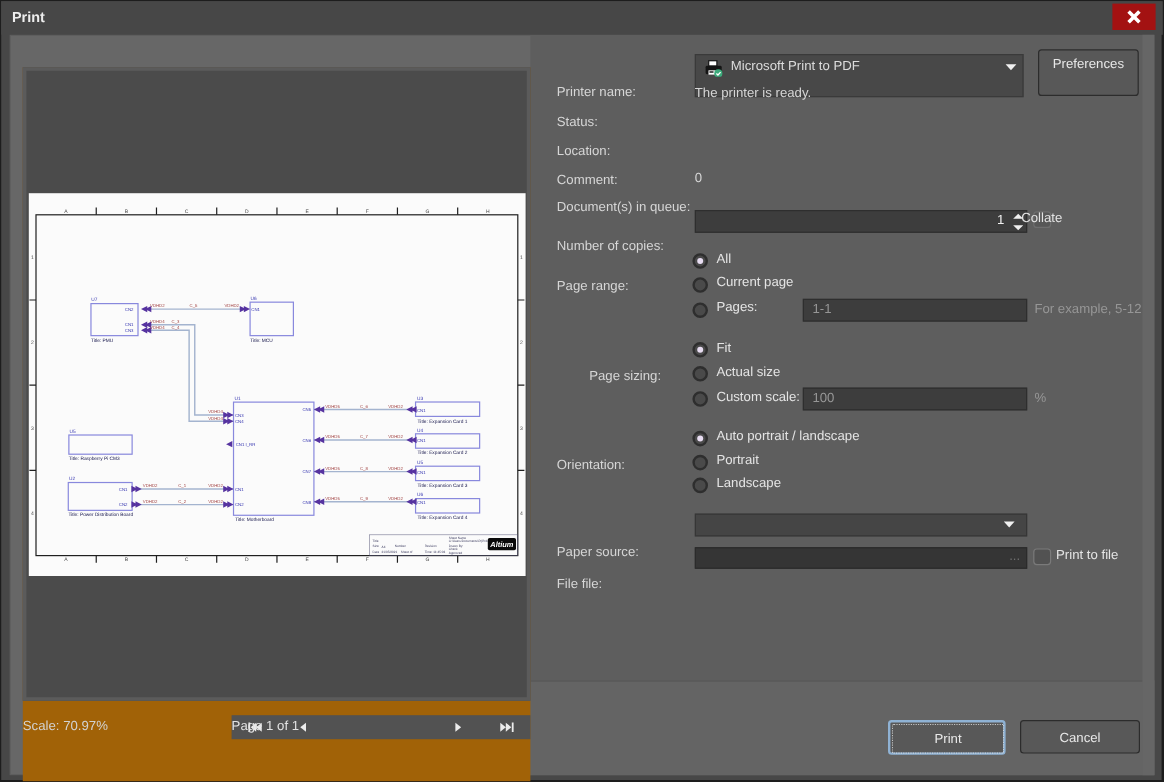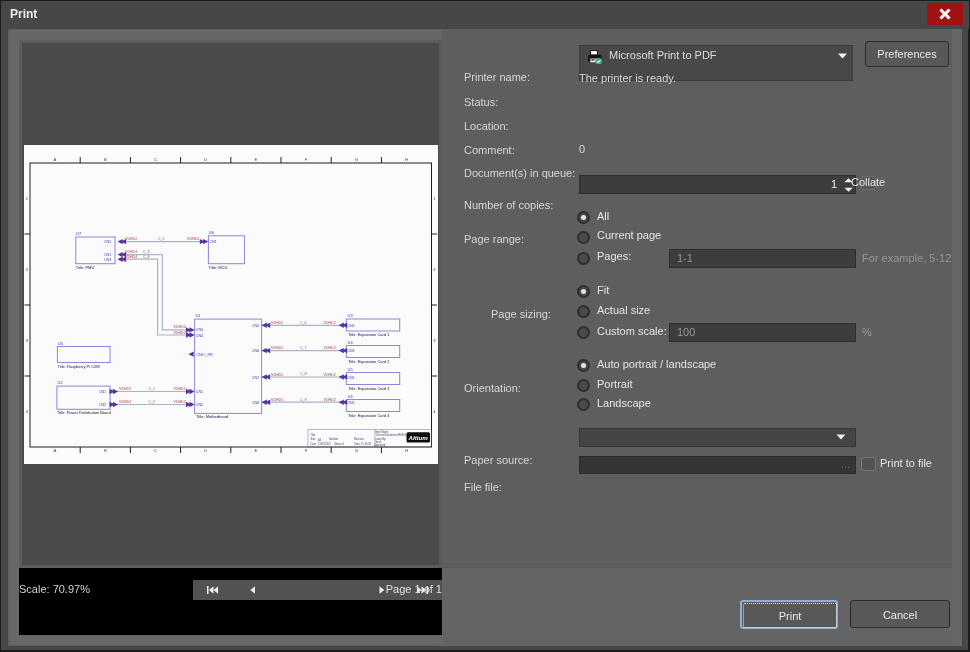--- a/index.html
+++ b/index.html
@@ -7,26 +7,26 @@
        font-family:"Liberation Sans", sans-serif;overflow:hidden;}
   .abs{position:absolute;}
   #win{position:absolute;left:0;top:0;width:967px;height:649px;border-style:solid;border-color:#1d1d1d;border-width:1px 2px 2px 1px;background:#474747;}
   #titlebar{position:absolute;left:0;top:0;width:968px;height:28px;background:#474747;}
   #title{position:absolute;left:9px;top:6px;font-size:12px;font-weight:bold;color:#eeeeee;}
   #closebtn{position:absolute;left:926px;top:2px;width:36px;height:22px;background:#a31212;}
   #client{position:absolute;left:7px;top:28px;width:954px;height:617px;background:#5e5e5e;}
   #scrollstrip{position:absolute;left:944px;top:0px;width:10px;height:617px;background:#666666;}
   
   #panel{position:absolute;left:1px;top:1px;width:433px;height:615px;background:#676767;}
-  #panelinner{position:absolute;left:10px;top:10px;width:423px;height:595px;background:#000000;}
+  #panelinner{position:absolute;left:10px;top:26px;width:423px;height:595px;background:#a16207;}
   #viewport{position:absolute;left:0px;top:0px;width:423px;height:528px;background:#4b4b4b;border:3px solid #5b5b5b;box-sizing:border-box;}
   #paper{position:absolute;left:1.5px;top:102px;width:414px;height:319px;background:#fbfbfb;}
   #scaletxt{position:absolute;left:0px;top:543px;font-size:11px;color:#d2d2d2;}
   #navbar{position:absolute;left:174px;top:540px;width:249px;height:20px;background:#525252;}
-  #navtxt{position:absolute;left:0;top:3px;width:249px;text-align:right;font-size:11px;color:#e2e2e2;}
+  #navtxt{position:absolute;left:0;top:3px;width:249px;text-align:left;font-size:11px;color:#e2e2e2;}
   
   .lbl{position:absolute;left:463px;font-size:11px;color:#d6d6d6;white-space:nowrap;margin-top:24px;}
   .val{position:absolute;left:578px;font-size:11px;color:#d6d6d6;white-space:nowrap;}
   .field{position:absolute;background:#3d3d3d;border:1px solid #2e2e2e;box-sizing:border-box;}
   .graytxt{color:#969696;}
   .radio{position:absolute;width:13px;height:13px;border-radius:50%;background:#4a4a4a;border:2px solid #2e2e2e;box-sizing:border-box;}
   .radio.sel::after{content:"";position:absolute;left:2px;top:2px;width:5px;height:5px;border-radius:50%;background:#e8ddf2;}
   .rlbl{position:absolute;left:596px;font-size:11px;color:#e4e4e4;white-space:nowrap;}
   .btn{position:absolute;background:#585858;border:1px solid #2c2c2c;border-radius:3px;box-sizing:border-box;
        font-size:11px;color:#e8e8e8;text-align:center;font-family:"Liberation Sans",sans-serif;}
@@ -256,21 +256,21 @@
         <rect x="8" y="8.8" width="13.4" height="7" rx="1.2" fill="#141414"></rect>
         <rect x="10.4" y="12.6" width="6.6" height="3.6" fill="#ffffff"></rect>
         <rect x="11.2" y="13.4" width="3.4" height="1.2" fill="#141414"></rect>
         <circle cx="18.6" cy="15.2" r="3.4" fill="#3dab7c"></circle>
         <path d="M17 15.2 l1.3 1.3 l2.2 -2.4" stroke="#ffffff" stroke-width="1.1" fill="none"></path>
       </g>
       <path d="M258 7.5 l4.5 5 l4.5 -5 z" fill="#f0f0f0"></path>
     </svg>
     <span style="position:absolute;left:29px;top:3px;font-size:11px;color:#dcdcdc;">Microsoft Print to PDF</span>
   </div>
-  <div class="btn" style="left:864px;top:40px;width:84px;height:26px;line-height:25px;">Preferences</div>
+  <div class="btn" style="left:864px;top:40px;width:84px;height:39px;line-height:25px;">Preferences</div>
 
   <div class="lbl" style="top:71px;">Status:</div>
   <div class="val" style="top:71px;">The printer is ready.</div>
   <div class="lbl" style="top:95px;">Location:</div>
   <div class="lbl" style="top:119px;">Comment:</div>
   <div class="lbl" style="top:142px;">Document(s) in queue:</div>
   <div class="val" style="top:142px;">0</div>
 
   <div class="lbl" style="top:174px;">Number of copies:</div>
   <div class="field" style="left:578px;top:174px;width:277px;height:19px;"></div>

